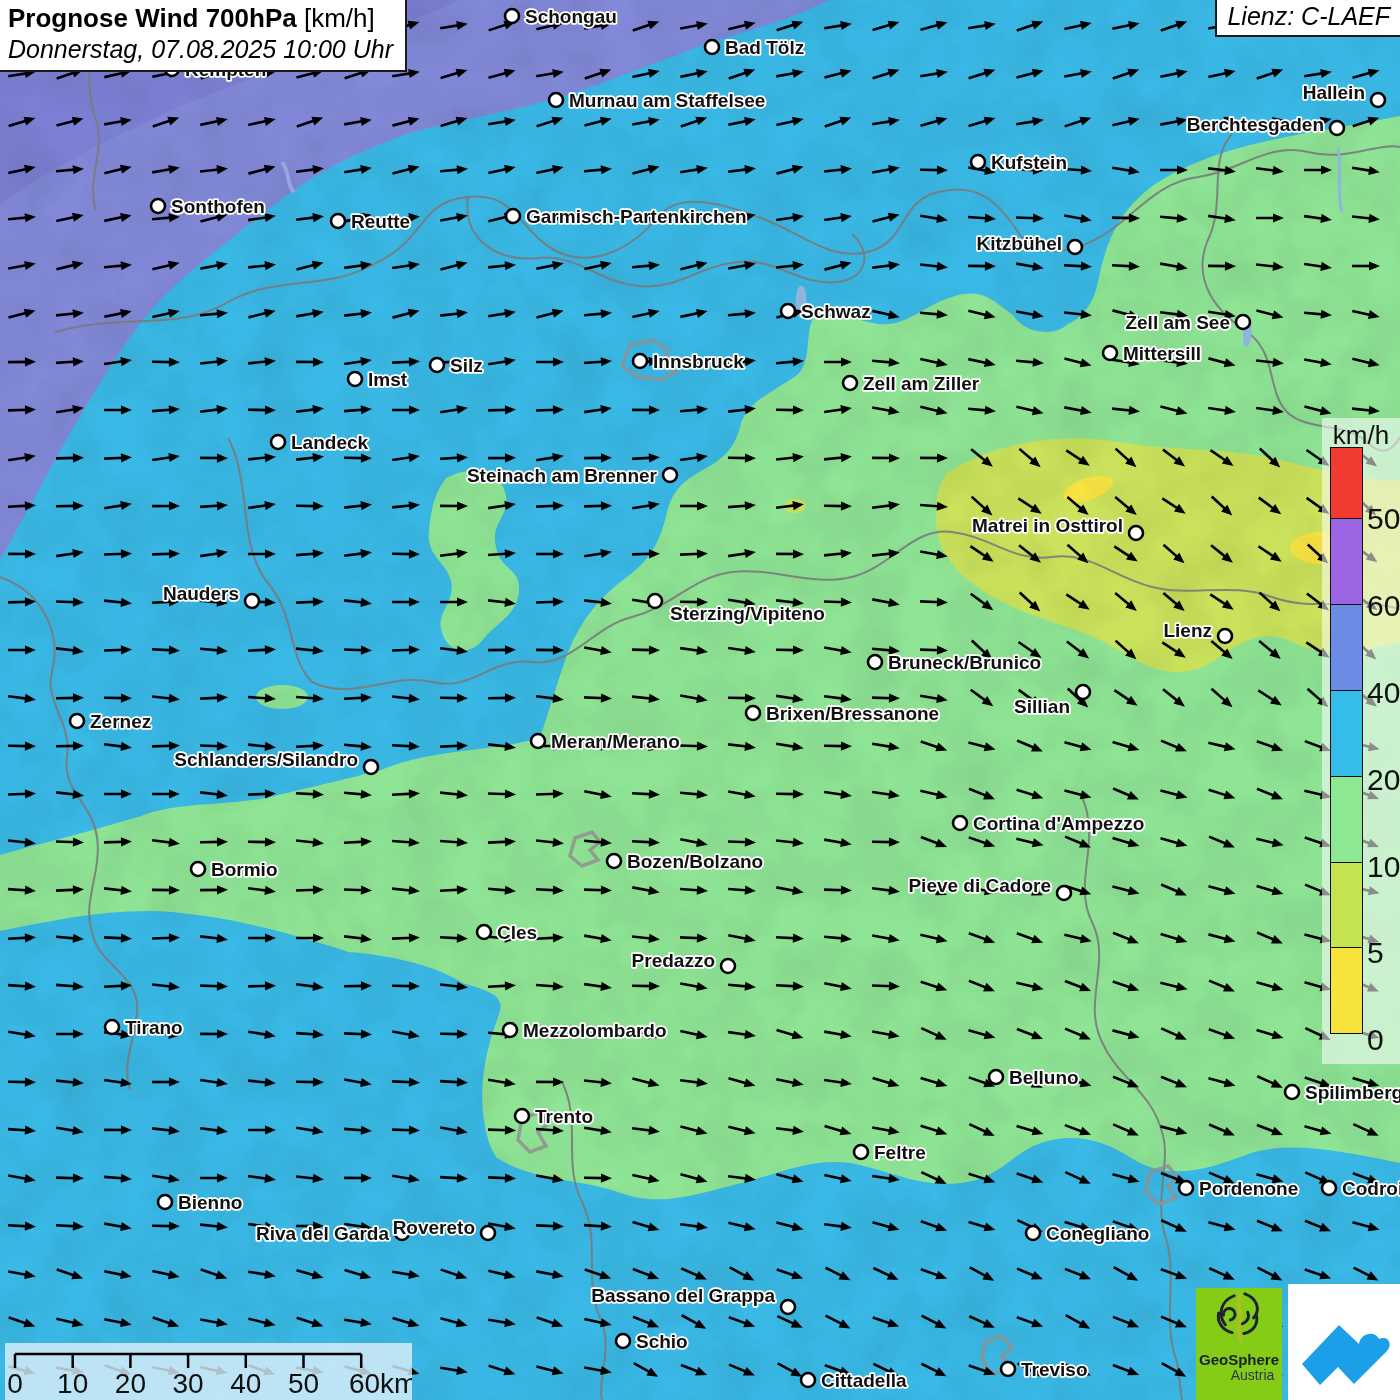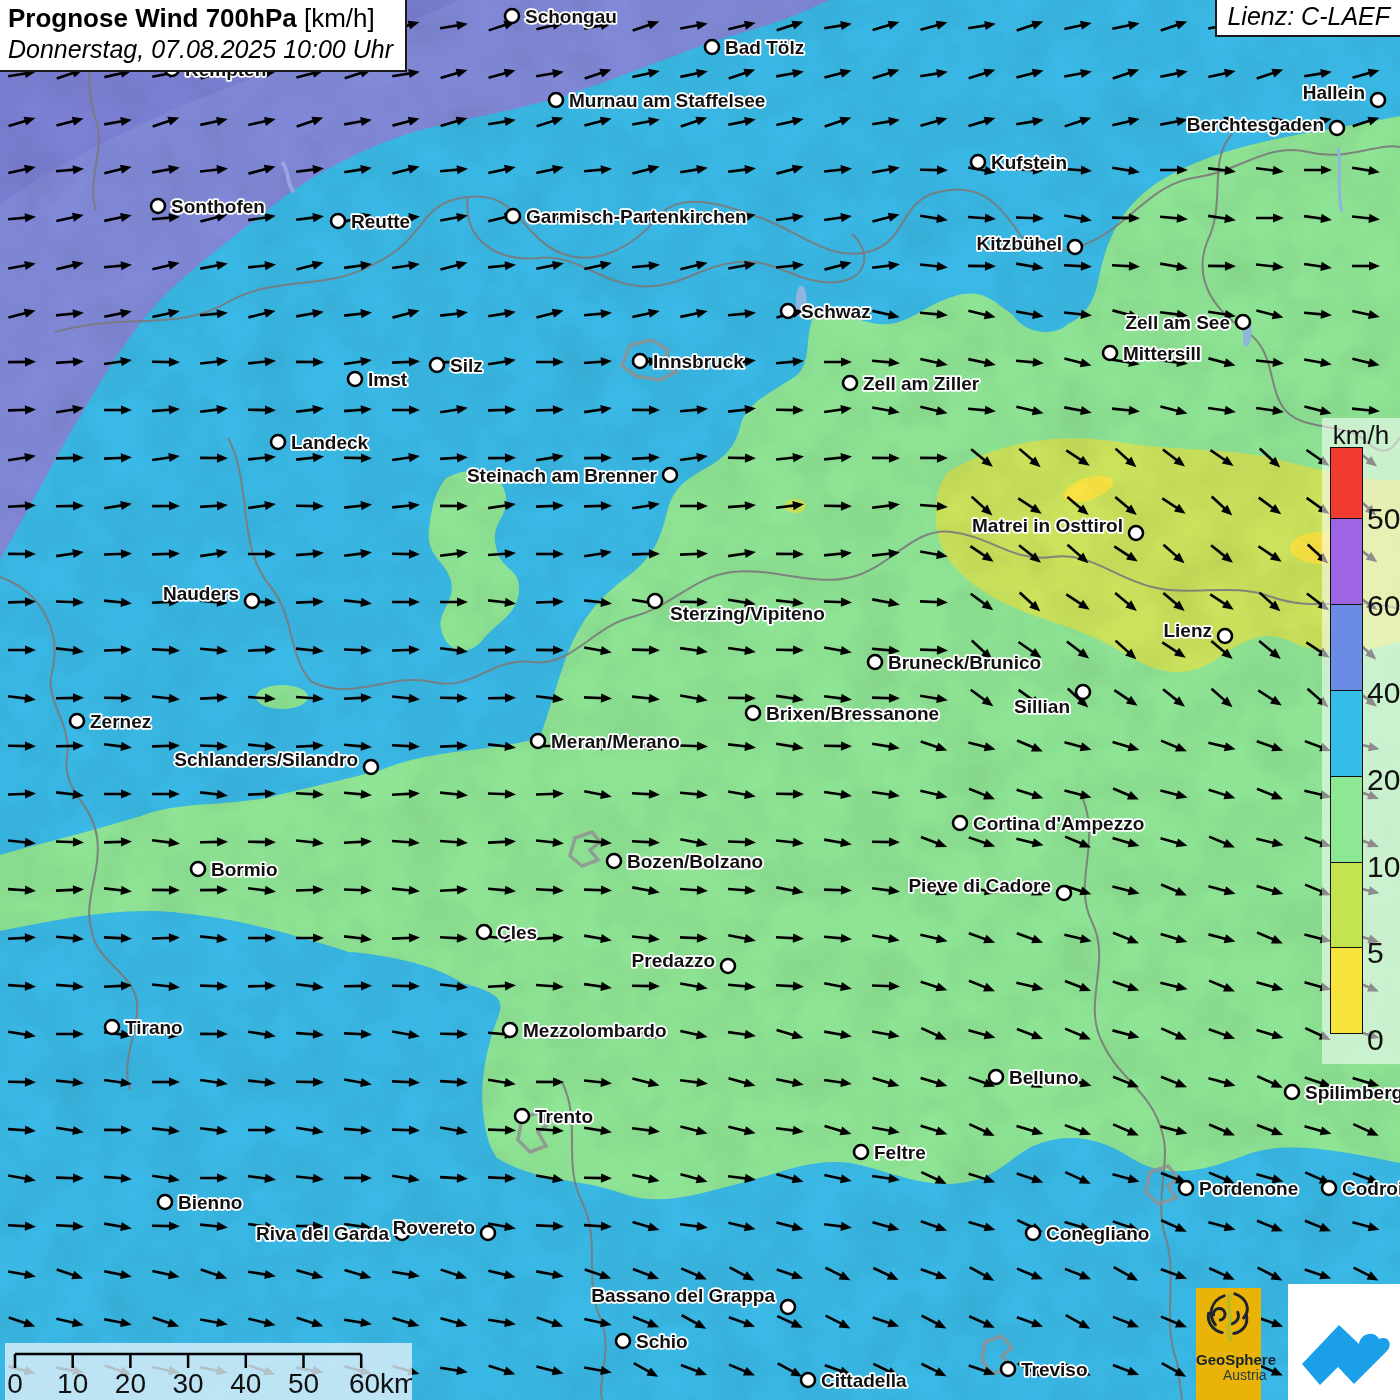--- a/index.html
+++ b/index.html
@@ -21,21 +21,21 @@
           background:rgba(255,255,255,0.55);z-index:20;}
   #legend-title{position:absolute;left:0;top:2px;width:78px;text-align:center;
                 font-size:26px;color:#111;}
   #legend-bar{position:absolute;left:8px;top:30px;width:33px;}
   .legseg{width:33px;box-sizing:border-box;border:1px solid #111;margin-top:-1px;}
   .legtick{position:absolute;left:45px;font-size:30px;color:#111;line-height:30px;}
   
   #scalebar{position:absolute;left:5px;top:1343px;width:407px;height:57px;
             background:rgba(222,240,250,0.8);z-index:20;}
   
-  #geosphere{position:absolute;left:1196px;top:1288px;width:65px;height:112px;background:#eab308;
+  #geosphere{position:absolute;left:1196px;top:1288px;width:86px;height:112px;background:#84cc16;
              z-index:25;text-align:center;}
   #geosphere .nm{font-size:15px;font-weight:bold;color:#15222e;line-height:16px;margin-top:-2px;}
   #geosphere .ct{font-size:14px;color:#2a3947;line-height:15px;margin-left:27px;}
   #applogo{position:absolute;left:1288px;top:1284px;width:112px;height:116px;background:#fff;
            z-index:25;display:flex;align-items:center;justify-content:center;}
 </style>
 </head>
 <body>
 
 <div id="stage">

